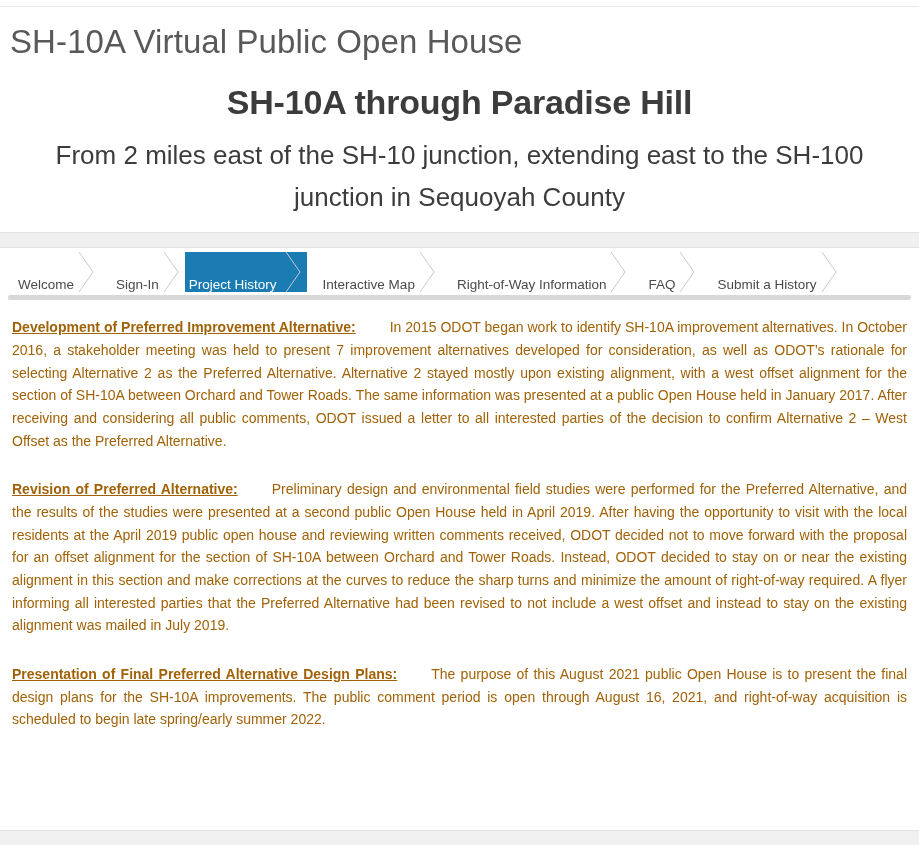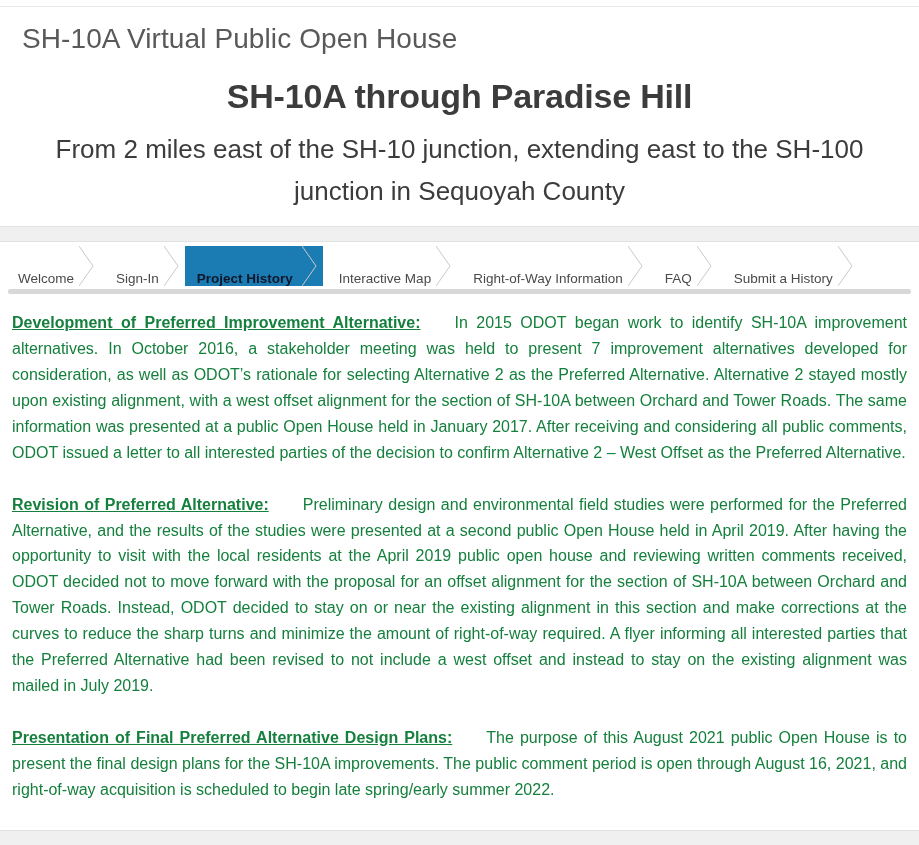--- a/index.html
+++ b/index.html
@@ -16,24 +16,24 @@
     position: relative;
   }
 
   .top-rule {
     height: 6px;
     background: #ffffff;
     border-bottom: 1px solid #e8e8e8;
   }
 
   .site-title {
-    font-size: 28px;
+    font-size: 33px;
     font-weight: 400;
     color: #595959;
-    padding: 16px 0 6px 22px;
+    padding: 16px 0 6px 10px;
     letter-spacing: 0.1px;
   }
 
   .hero {
     text-align: center;
     padding: 6px 30px 14px 30px;
   }
   .hero h1 {
     margin: 10px 0 12px 0;
     font-size: 34px;
@@ -86,44 +86,44 @@
     position: absolute;
     right: -1px;
     top: 0;
     width: 22px;
     height: 40px;
     pointer-events: none;
   }
   .nav-item .chev svg { display: block; }
   .nav-item.active {
     background: #1b7bb3;
-    color: #0f172a;
-    font-weight: bold;
-    padding-left: 12px;
+    color: #ffffff;
+    font-weight: normal;
+    padding-left: 4px;
     padding-right: 30px;
   }
   .nav-underline {
     position: absolute;
     left: 8px;
     right: 8px;
     bottom: 2px;
     height: 5px;
     background: #d8d8d8;
     border-radius: 2px;
   }
 
   
   .content {
     padding: 14px 12px 0 12px;
   }
   .para {
-    font-size: 16px;
+    font-size: 14px;
     line-height: 1.62;
     text-align: justify;
-    color: #15803d;
+    color: #a16207;
     margin: 0 0 26px 0;
   }
   .para .lead {
     font-weight: bold;
     text-decoration: underline;
   }
   .gap { display: inline-block; width: 34px; }
 
   .bottom-rule {
     position: absolute;

